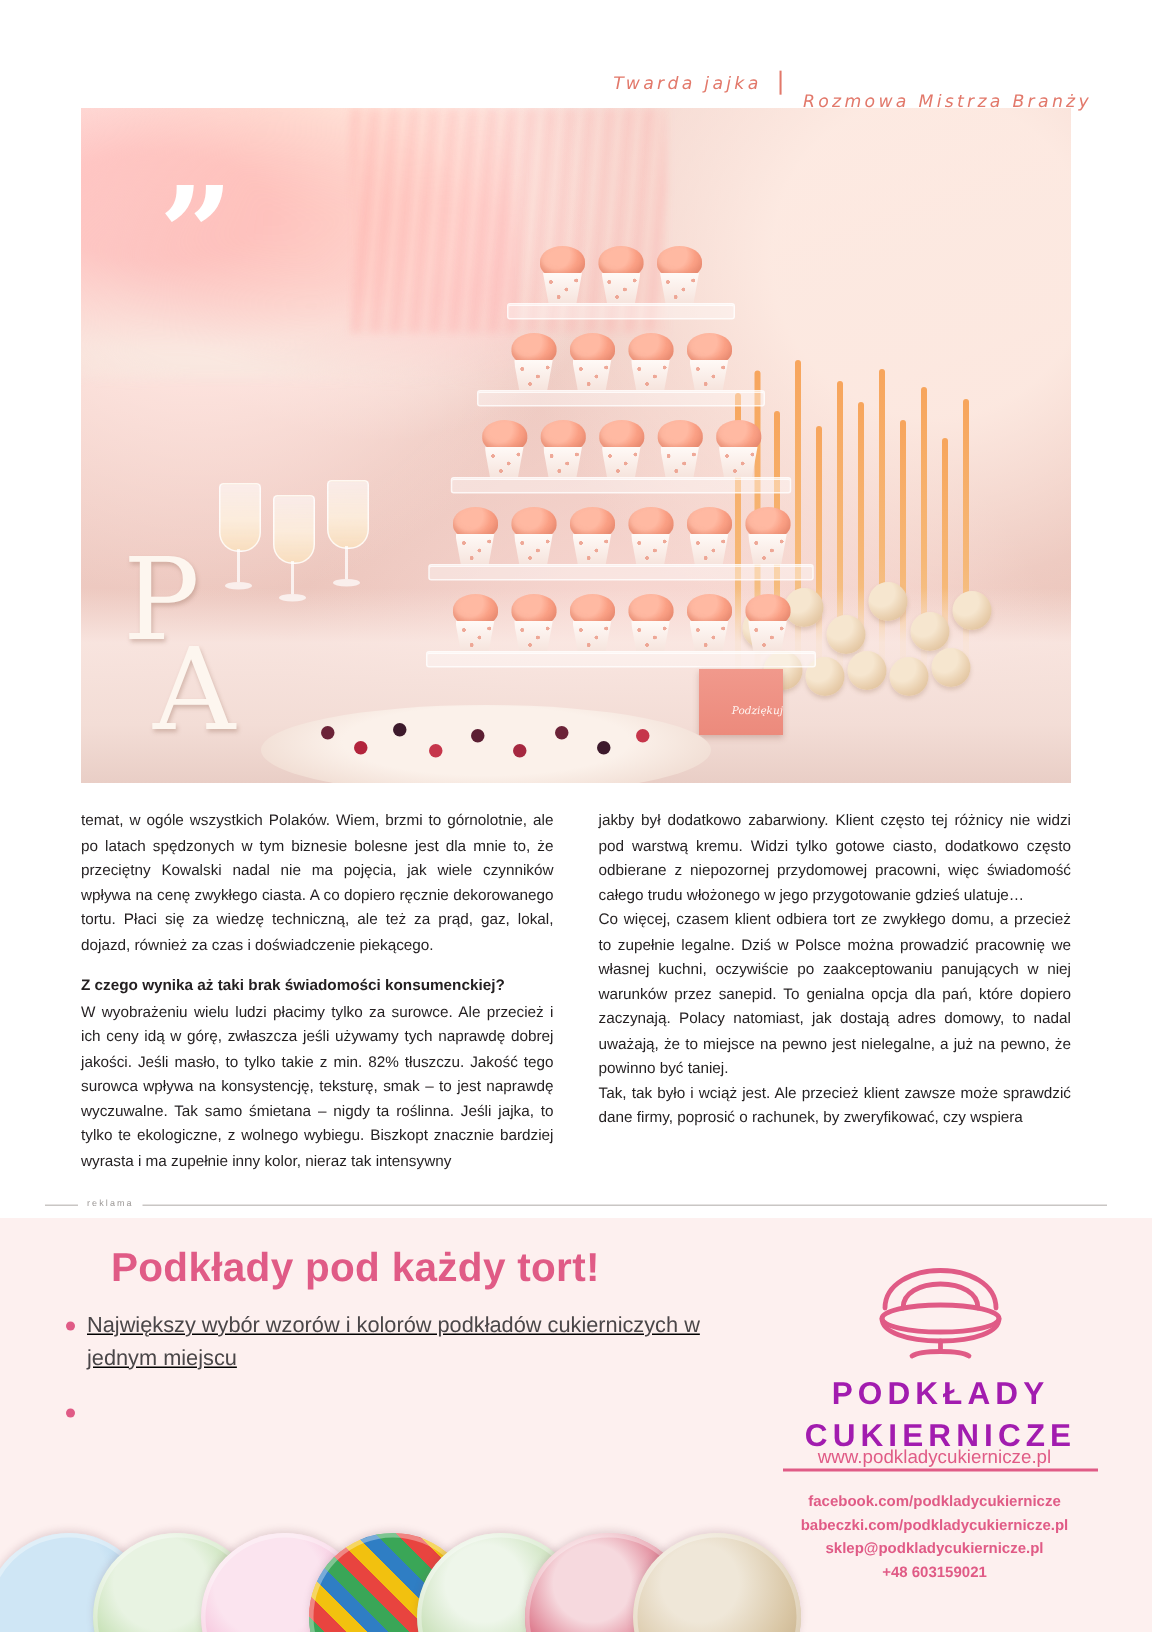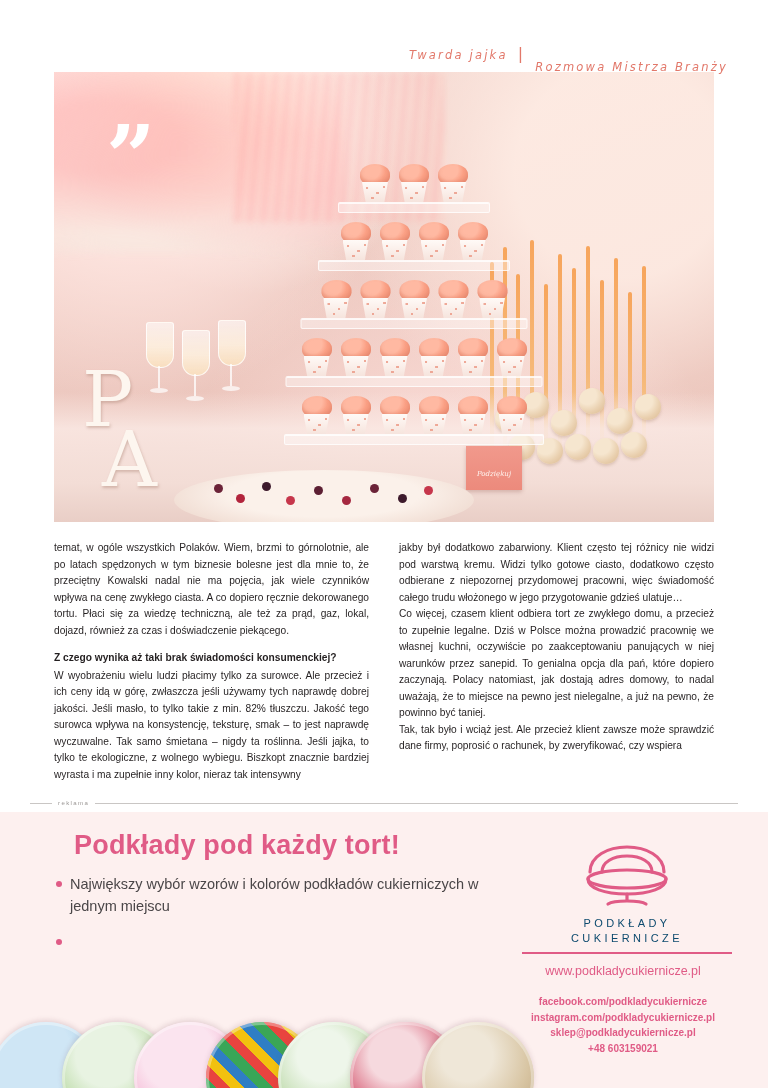--- a/index.html
+++ b/index.html
@@ -222,21 +222,21 @@
     position: absolute;
     left: 412px;
     bottom: 32px;
     width: 56px;
     height: 44px;
     background: linear-gradient(180deg, #f1998c 0%, #ec8a7c 100%);
     box-shadow: 0 2px 4px rgba(140,80,70,0.3);
   }
   .placecard span {
     display: block;
-    text-align: center;
+    text-align: right;
     margin-top: 24px;
     font-family: "DejaVu Serif", serif;
     font-style: italic;
     font-size: 7px;
     color: #fff4f0;
   }
 
   
   .quote-mark {
     position: absolute;
@@ -325,23 +325,24 @@
     position: absolute;
     left: 74px;
     top: 18px;
     font-size: 27px;
     font-weight: bold;
     color: #e05b86;
     letter-spacing: 0.2px;
   }
   .ad-bullets {
     position: absolute;
-    left: 56px;
+    left: 44px;
     top: 62px;
     width: 470px;
+    text-decoration: underline;
   }
   .ad-bullet {
     display: flex;
     align-items: flex-start;
     gap: 8px;
     margin-bottom: 14px;
   }
   .ad-bullet .dot {
     width: 6px; height: 6px;
     border-radius: 50%;
@@ -363,24 +364,24 @@
     width: 210px;
     text-align: center;
   }
   .logo-mark {
     width: 118px;
     height: 72px;
     margin: 0 auto 6px auto;
     position: relative;
   }
   .logo-name {
-    font-size: 11px;
+    font-size: 21px;
     letter-spacing: 3.4px;
-    color: #0c4a6e;
-    font-weight: normal;
+    color: #a21caf;
+    font-weight: bold;
     line-height: 1.35;
   }
   .logo-rule {
     width: 100%;
     height: 2px;
     background: #e05b86;
     margin: 6px 0 8px 0;
   }
   .ad-contact {
     position: absolute;
@@ -672,21 +673,21 @@
       </svg>
     </div>
     <div class="logo-name">PODKŁADY</div>
     <div class="logo-name">CUKIERNICZE</div>
     <div class="logo-rule"></div>
   </div>
 
   <div class="ad-contact">
     <div class="www">www.podkladycukiernicze.pl</div>
     <div class="line">facebook.com/podkladycukiernicze</div>
-    <div class="line">instagram.com/podkladycukiernicze.pl</div>
+    <div class="line">babeczki.com/podkladycukiernicze.pl</div>
     <div class="line">sklep@podkladycukiernicze.pl</div>
     <div class="line">+48 603159021</div>
   </div>
 
   <div class="boards">
     <div class="board" style="left:-10px; background:radial-gradient(circle at 35% 30%, #cfe6f5 0 40%, #9fcbe8 75%, #7fb6dc 100%);">
       <div class="rim"></div>
     </div>
     <div class="board" style="left:62px; background:radial-gradient(circle at 40% 30%, #e8f3e2 0 30%, #a9d18e 70%, #7fb263 100%);">
       <div class="rim"></div>

